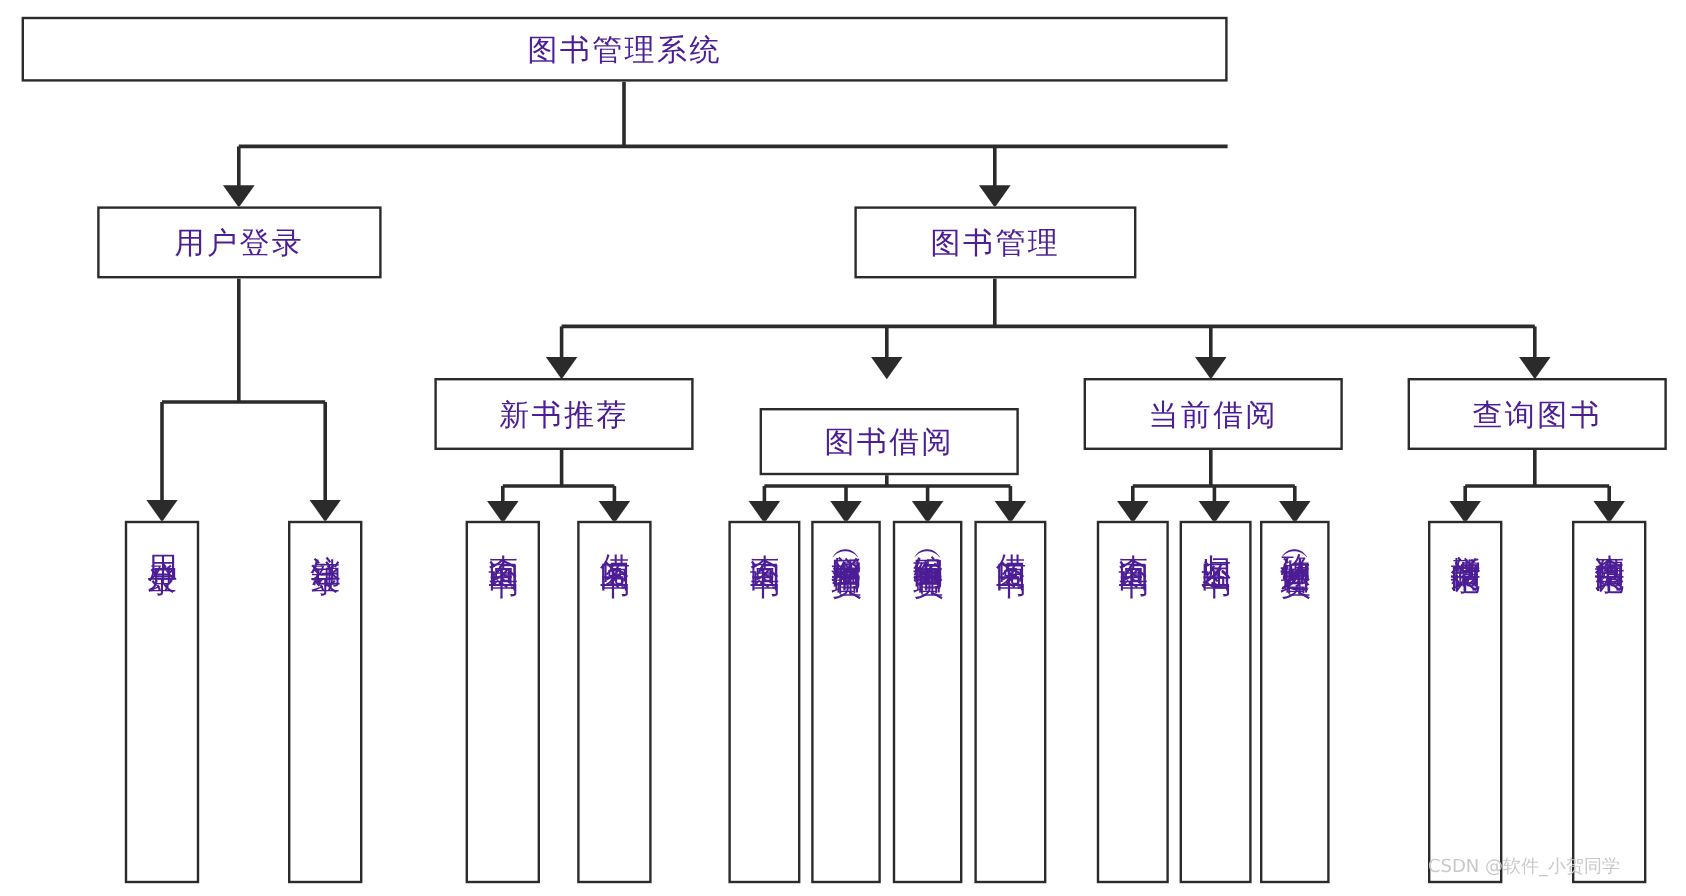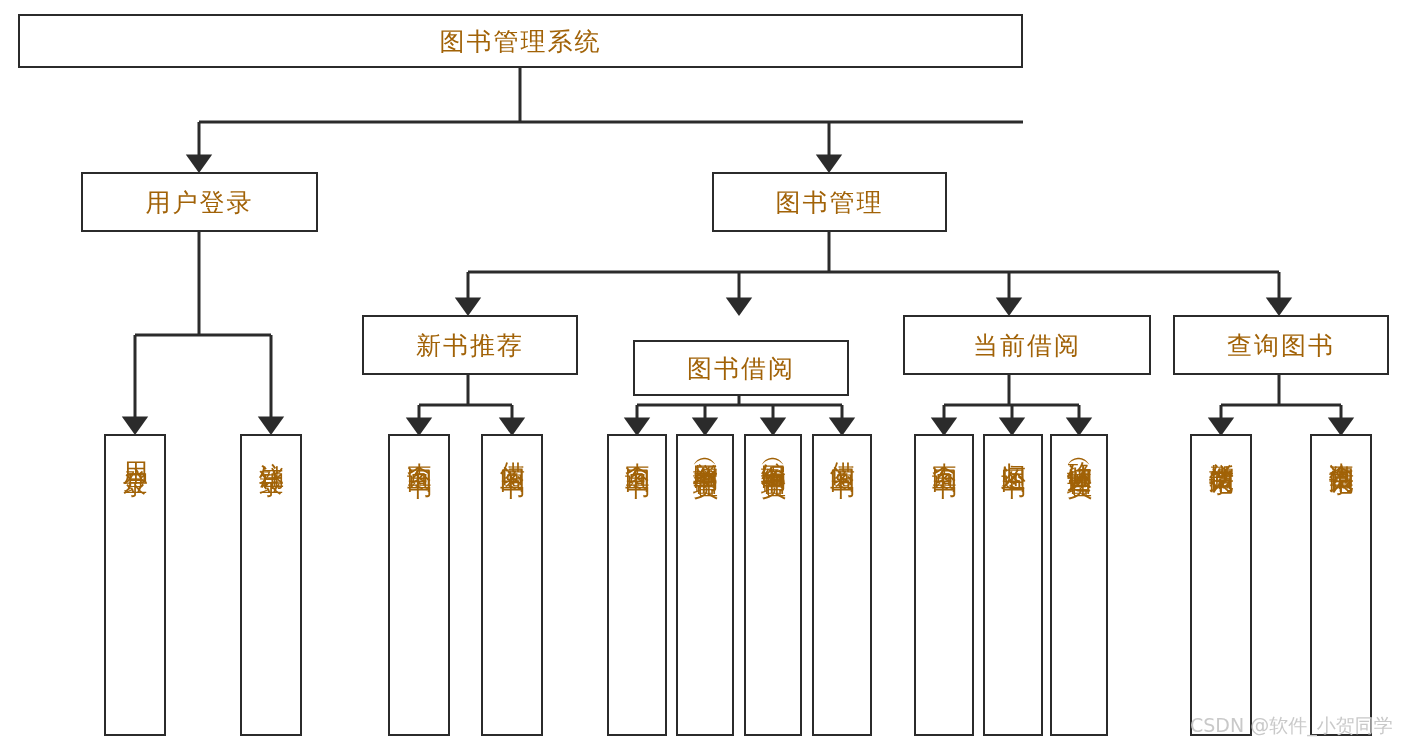--- a/index.html
+++ b/index.html
@@ -18,21 +18,21 @@
     overflow: hidden;
   }
   .node {
     position: absolute;
     box-sizing: border-box;
     border: 2.5px solid #2b2b2b;
     background: #ffffff;
     display: flex;
     align-items: center;
     justify-content: center;
-    color: #a16207;
+    color: #4c1d95;
     z-index: 3;
   }
   .node-label {
     display: block;
     text-align: center;
     line-height: 1.0;
     letter-spacing: 1px;
     white-space: nowrap;
   }
   
@@ -67,21 +67,21 @@
     top: 0;
     width: 1405px;
     height: 747px;
     z-index: 1;
     pointer-events: none;
   }
   .watermark {
     position: absolute;
     left: 1190px;
     top: 713px;
-    font-size: 19px;
+    font-size: 15px;
     color: #c9c9c9;
     font-family: "DejaVu Sans", "Liberation Sans", sans-serif;
     white-space: nowrap;
     z-index: 5;
   }
 </style>
 </head>
 <body>
 
 <div id="canvas">
@@ -146,21 +146,21 @@
   <div class="node h-node" style="left:362px; top:315px; width:216px; height:60px;">
     <span class="node-label">新书推荐</span>
   </div>
 
   <div class="node h-node" style="left:712px; top:172px; width:235px; height:60px;">
     <span class="node-label">图书管理</span>
   </div>
   <div class="node h-node" style="left:633px; top:315px; width:216px; height:56px;margin-top:25px;">
     <span class="node-label">图书借阅</span>
   </div>
-  <div class="node h-node" style="left:903px; top:315px; width:248px; height:60px;">
+  <div class="node h-node" style="left:903px; top:315px; width:216px; height:60px;">
     <span class="node-label">当前借阅</span>
   </div>
   <div class="node h-node" style="left:1173px; top:315px; width:216px; height:60px;">
     <span class="node-label">查询图书</span>
   </div>
 
   <div class="node v-node" style="left:104px; top:434px; width:62px; height:302px;">
     <span class="node-label">用户登录</span>
   </div>
   <div class="node v-node" style="left:240px; top:434px; width:62px; height:302px;">

